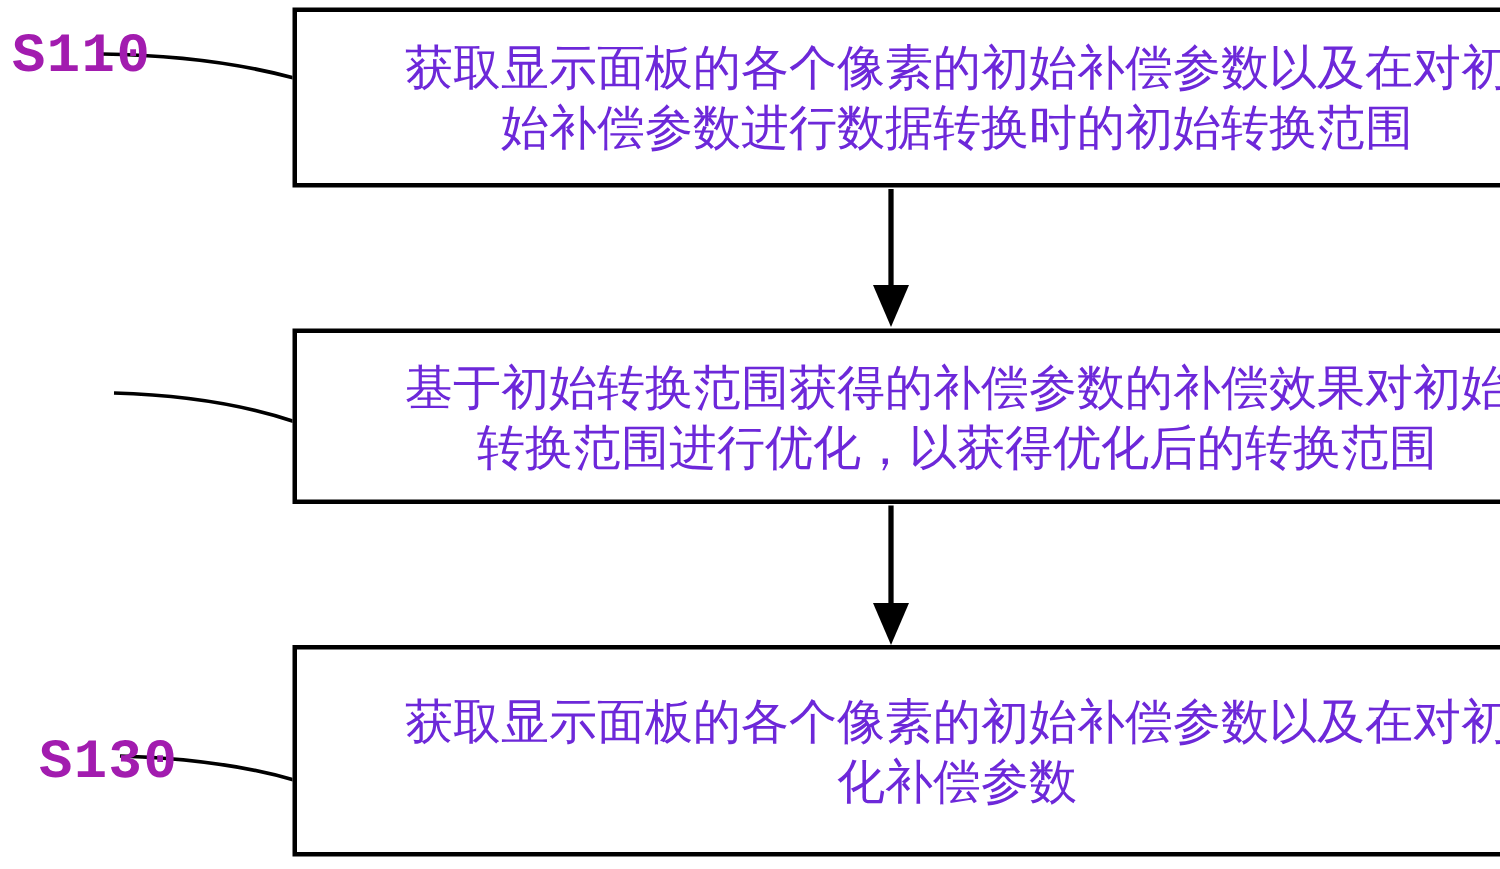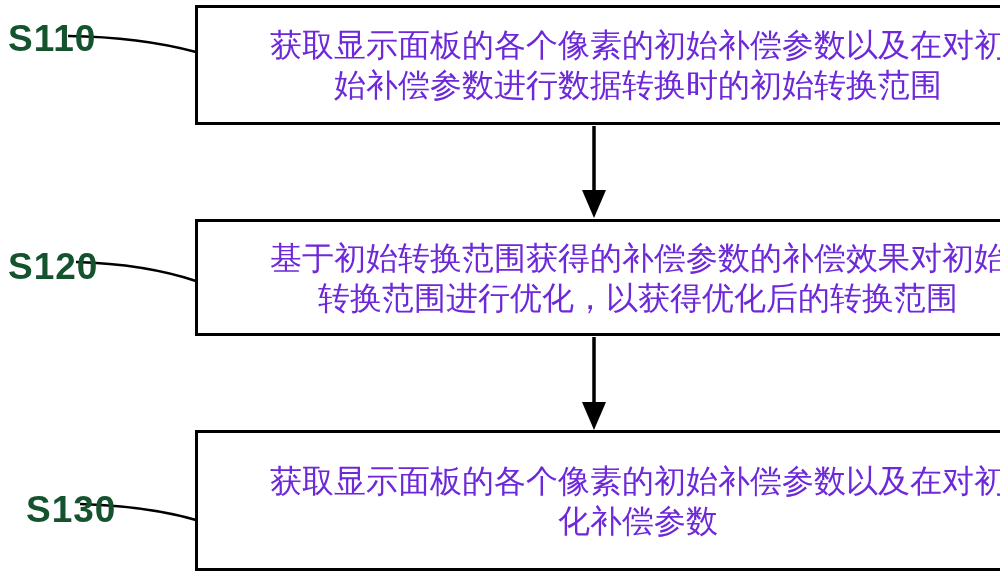--- a/index.html
+++ b/index.html
@@ -38,25 +38,25 @@
     font-size: 32px;
     line-height: 40px;
     color: #6d28d9;
     padding: 0 10px;
   }
   .box-1 { top: 5px;   height: 120px; }
   .box-2 { top: 219px; height: 117px; }
   .box-3 { top: 430px; height: 141px; }
   .step-label {
     position: absolute;
-    font-family: Liberation Sans, sans-serif;
+    font-family: Liberation Mono, monospace;
     font-weight: bold;
     font-size: 37px;
     line-height: 1;
-    color: #14532d;
+    color: #a21caf;
     letter-spacing: 1px;
   }
   .label-1 { left: 8px;  top: 20px; }
   .label-2 { left: 8px;  top: 248px; }
   .label-3 { left: 26px; top: 491px; }
 </style>
 </head>
 <body>
 
 <div class="canvas">
@@ -72,21 +72,20 @@
       <polygon points="582,190 606,190 594,218" fill="#000000"></polygon>
     </g>
 
     <g>
       <line x1="594" y1="337" x2="594" y2="406" stroke="#000000" stroke-width="3.5"></line>
       <polygon points="582,402 606,402 594,430" fill="#000000"></polygon>
     </g>
   </svg>
 
   <div class="step-label label-1">S110</div>
-  <div class="step-label label-2">S120</div>
   <div class="step-label label-3">S130</div>
 
   <div class="step-box box-1">获取显示面板的各个像素的初始补偿参数以及在对初
 始补偿参数进行数据转换时的初始转换范围</div>
   <div class="step-box box-2">基于初始转换范围获得的补偿参数的补偿效果对初始
 转换范围进行优化，以获得优化后的转换范围</div>
   <div class="step-box box-3">获取显示面板的各个像素的初始补偿参数以及在对初
 化补偿参数</div>
 
 </div>

